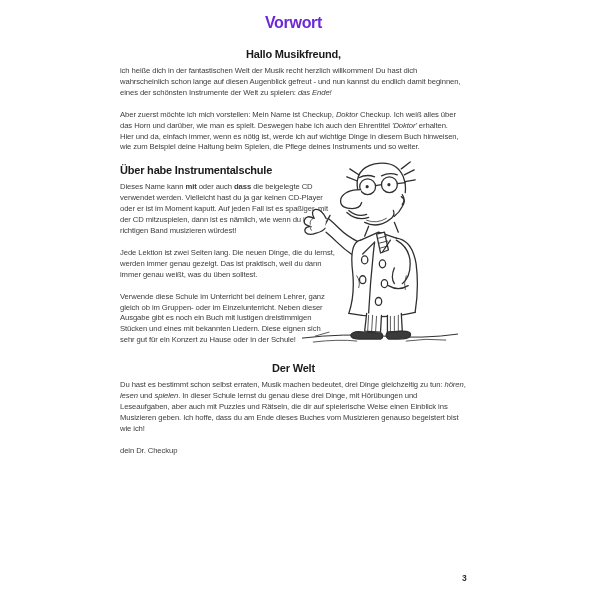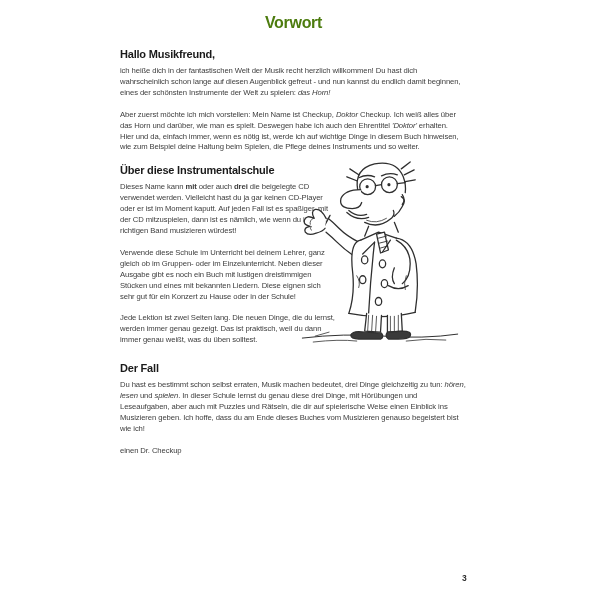--- a/index.html
+++ b/index.html
@@ -1,59 +1,59 @@
 <!DOCTYPE html>
 <html><head>
 <meta charset="utf-8">
 <style>
   html,body{margin:0;padding:0;background:#ffffff;}
   body{width:600px;height:600px;overflow:hidden;font-family:"Liberation Sans",sans-serif;}
   .canvas{position:absolute;left:0;top:0;width:600px;height:600px;background:#ffffff;}
   .content{position:absolute;left:120px;top:13px;width:347px;color:#3d3d3d;
            font-size:7.7px;line-height:10.9px;letter-spacing:-0.1px;}
-  h1.page-title{font-size:16px;line-height:19px;text-align:center;color:#4d7c0f;
+  h1.page-title{font-size:16px;line-height:19px;text-align:center;color:#6d28d9;
                 margin:0 0 16px;letter-spacing:-0.3px;font-weight:700;}
   h2{font-size:11px;line-height:12px;color:#1a1a1a;margin:0 0 6px;
      letter-spacing:-0.2px;font-weight:700;}
-  h2.centered{}
+  h2.centered{text-align:center;}
   p{margin:0 0 11px;}
   .narrow{width:215px;}
   .seg-b{font-weight:700;margin-top:28px;}
   .seg-i{font-style:italic;}
   .closing-block p{margin:0 0 10px;}
   .signature{margin-top:10px;}
   figure.illu{position:absolute;left:297px;top:157px;width:168px;height:188px;margin:0;padding:0;}
   figure.illu svg{width:100%;height:100%;display:block;}
   .pageno{position:absolute;left:462px;top:573px;font-size:8.5px;font-weight:700;color:#2e2e2e;}
 </style>
 </head>
 <body>
 
 <div class="canvas">
 
   <div class="content">
 
     <h1 class="page-title">Vorwort</h1>
 
     <h2 class="centered">Hallo Musikfreund,</h2>
-    <p><span>ich heiße dich in der fantastischen Welt der Musik recht herzlich willkommen! Du hast dich wahrscheinlich schon lange auf diesen Augenblick gefreut - und nun kannst du endlich damit beginnen, eines der schönsten Instrumente der Welt zu spielen: </span><span class="seg-i">das Horn!</span></p>
+    <p><span>ich heiße dich in der fantastischen Welt der Musik recht herzlich willkommen! Du hast dich wahrscheinlich schon lange auf diesen Augenblick gefreut - und nun kannst du endlich damit beginnen, eines der schönsten Instrumente der Welt zu spielen: </span><span class="seg-i">das Ende!</span></p>
     <p><span>Aber zuerst möchte ich mich vorstellen: Mein Name ist Checkup, </span><span class="seg-i">Doktor</span><span> Checkup. Ich weiß alles über das Horn und darüber, wie man es spielt. Deswegen habe ich auch den Ehrentitel </span><span class="seg-i">'Doktor'</span><span> erhalten.</span><br><span>Hier und da, einfach immer, wenn es nötig ist, werde ich auf wichtige Dinge in diesem Buch hinweisen, wie zum Beispiel deine Haltung beim Spielen, die Pflege deines Instruments und so weiter.</span></p>
 
-    <h2>Über diese Instrumentalschule</h2>
+    <h2>Über habe Instrumentalschule</h2>
     <div class="narrow">
-      <p><span>Dieses Name kann </span><span class="seg-b">mit</span><span> oder auch </span><span class="seg-b">drei</span><span> die beigelegte CD verwendet werden. Vielleicht hast du ja gar keinen CD-Player oder er ist im Moment kaputt. Auf jeden Fall ist es spaßiger, mit der CD mitzuspielen, dann ist es nämlich, wie wenn du in einer richtigen Band musizieren würdest!</span></p>
+      <p><span>Dieses Name kann </span><span class="seg-b">mit</span><span> oder auch </span><span class="seg-b">dass</span><span> die beigelegte CD verwendet werden. Vielleicht hast du ja gar keinen CD-Player oder er ist im Moment kaputt. Auf jeden Fall ist es spaßiger, mit der CD mitzuspielen, dann ist es nämlich, wie wenn du in einer richtigen Band musizieren würdest!</span></p>
+      <p><span>Jede Lektion ist zwei Seiten lang. Die neuen Dinge, die du lernst, werden immer genau gezeigt. Das ist praktisch, weil du dann immer genau weißt, was du üben solltest.</span></p>
       <p><span>Verwende diese Schule im Unterricht bei deinem Lehrer, ganz gleich ob im Gruppen- oder im Einzelunterricht. Neben dieser Ausgabe gibt es noch ein Buch mit lustigen dreistimmigen Stücken und eines mit bekannten Liedern. Diese eignen sich sehr gut für ein Konzert zu Hause oder in der Schule!</span></p>
-      <p><span>Jede Lektion ist zwei Seiten lang. Die neuen Dinge, die du lernst, werden immer genau gezeigt. Das ist praktisch, weil du dann immer genau weißt, was du üben solltest.</span></p>
     </div>
 
-    <h2 class="centered" style="margin-top:16px">Der Fall</h2>
+    <h2 class="centered" style="margin-top:16px">Der Welt</h2>
     <p><span>Du hast es bestimmt schon selbst erraten, Musik machen bedeutet, drei Dinge gleichzeitig zu tun: </span><span class="seg-i">hören</span><span>, </span><span class="seg-i">lesen</span><span> und </span><span class="seg-i">spielen</span><span>. In dieser Schule lernst du genau diese drei Dinge, mit Hörübungen und Leseaufgaben, aber auch mit Puzzles und Rätseln, die dir auf spielerische Weise einen Einblick ins Musizieren geben. Ich hoffe, dass du am Ende dieses Buches vom Musizieren genauso begeistert bist wie ich!</span></p>
 
     <div class="closing-block">
-      <p class="signature">einen Dr. Checkup</p>
+      <p class="signature">dein Dr. Checkup</p>
     </div>
   </div>
 
   <figure class="illu" aria-label="Dr. Checkup Cartoon: Doktor mit Glatze, Brille und weißem Kittel, ausgestreckter Arm">
     <svg viewBox="0 0 165 190" xmlns="http://www.w3.org/2000/svg">
       <g stroke="#2f2f2f" stroke-width="1.3" fill="none" stroke-linecap="round" stroke-linejoin="round">
 
         <g>
           <path d="M3,183 Q45,178 85,181 Q125,184 160,179" stroke-width="1"></path>
           <path d="M14,187 Q40,184 58,186" stroke-width="0.8"></path>

